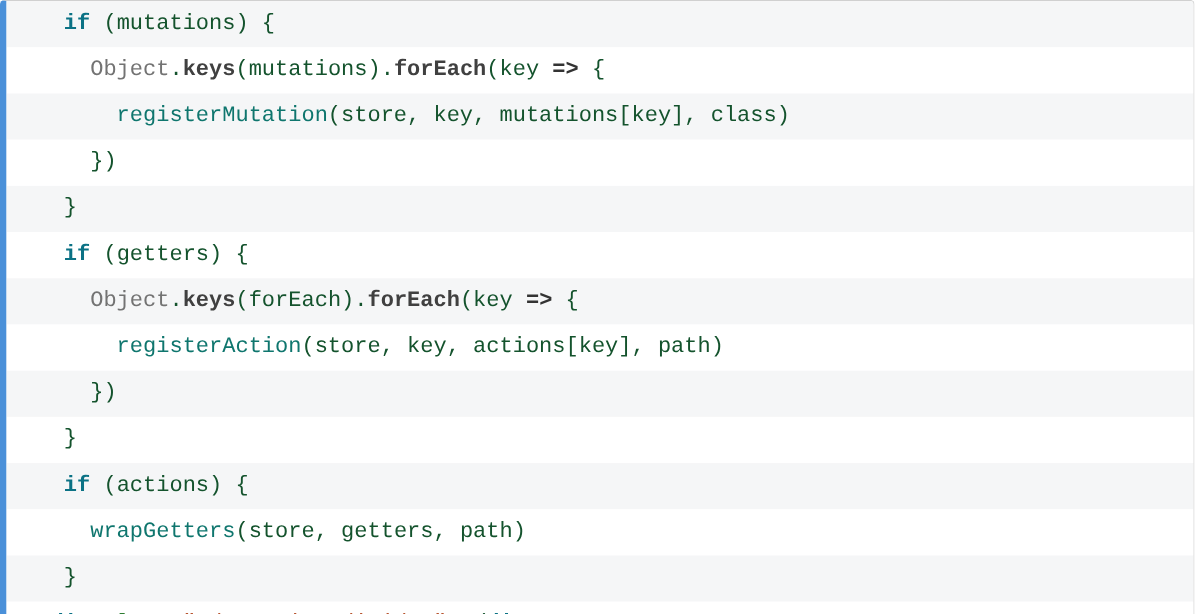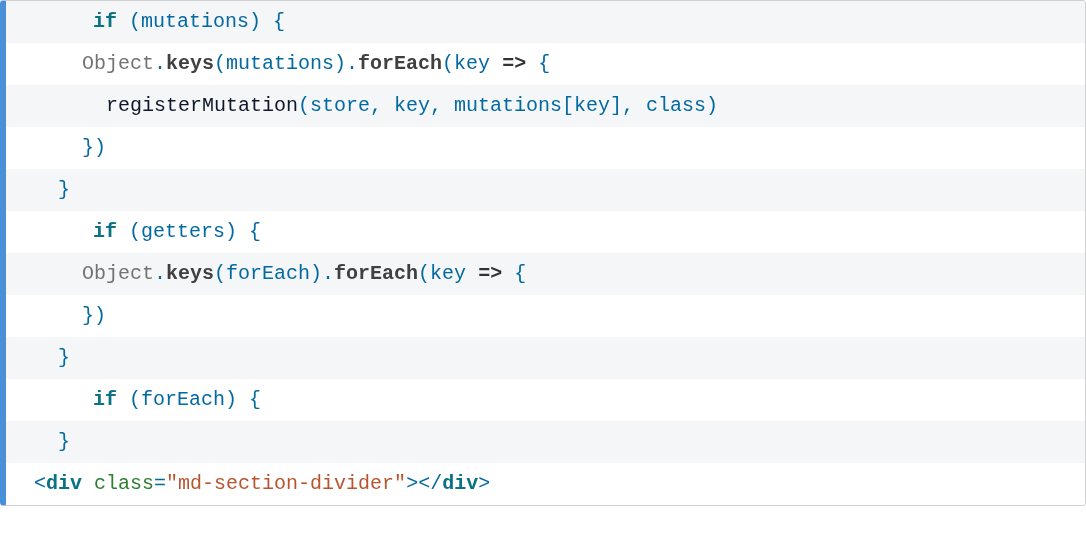--- a/index.html
+++ b/index.html
@@ -23,39 +23,41 @@
       line-height: 1.7;
       white-space: pre;
       font-family: "Lucida Console", Monaco, "Courier New", monospace;
     }
     .line:nth-child(odd) {
       background: #f5f6f7;
     }
     .line:nth-child(even) {
       background: #ffffff;
     }
-    .tok-keyword { color: #0b7285; font-weight: bold; margin-left: 35px; }
-    .tok-punct { color: #0369a1; }
+    .tok-keyword { color: #0b7285; font-weight: bold; }
+    .tok-punct { color: #14532d; }
     .tok-ident { color: #737373; }
-    .tok-func { color: #0f172a; }
+    .tok-func { color: #0f766e; }
     .tok-method { color: #404040; font-weight: bold; }
     .tok-arrow { color: #333; font-weight: bold; }
     .tok-tag { color: #0b7285; font-weight: bold; }
     .tok-attr { color: #2e7d32; }
     .tok-string { color: #b8542e; }
   </style>
 </head>
 <body>
 
 <div class="code-block" id="code-container">
     <div class="line">  <span class="tok-keyword">if</span><span class="tok-punct"> (mutations) {</span></div>
     <div class="line">    <span class="tok-ident">Object</span><span class="tok-punct">.</span><span class="tok-method">keys</span><span class="tok-punct">(mutations).</span><span class="tok-method">forEach</span><span class="tok-punct">(key </span><span class="tok-arrow">=&gt;</span><span class="tok-punct"> {</span></div>
     <div class="line">      <span class="tok-func">registerMutation</span><span class="tok-punct">(store, key, mutations[key], class)</span></div>
     <div class="line">    <span class="tok-punct">})</span></div>
     <div class="line">  <span class="tok-punct">}</span></div>
     <div class="line">  <span class="tok-keyword">if</span><span class="tok-punct"> (getters) {</span></div>
     <div class="line">    <span class="tok-ident">Object</span><span class="tok-punct">.</span><span class="tok-method">keys</span><span class="tok-punct">(forEach).</span><span class="tok-method">forEach</span><span class="tok-punct">(key </span><span class="tok-arrow">=&gt;</span><span class="tok-punct"> {</span></div>
+    <div class="line">      <span class="tok-func">registerAction</span><span class="tok-punct">(store, key, actions[key], path)</span></div>
     <div class="line">    <span class="tok-punct">})</span></div>
     <div class="line">  <span class="tok-punct">}</span></div>
-    <div class="line">  <span class="tok-keyword">if</span><span class="tok-punct"> (forEach) {</span></div>
+    <div class="line">  <span class="tok-keyword">if</span><span class="tok-punct"> (actions) {</span></div>
+    <div class="line">    <span class="tok-func">wrapGetters</span><span class="tok-punct">(store, getters, path)</span></div>
     <div class="line">  <span class="tok-punct">}</span></div>
     <div class="line"><span class="tok-punct">&lt;</span><span class="tok-tag">div</span><span class="tok-punct"> </span><span class="tok-attr">class</span><span class="tok-punct">=</span><span class="tok-string">"md-section-divider"</span><span class="tok-punct">&gt;&lt;/</span><span class="tok-tag">div</span><span class="tok-punct">&gt;</span></div>
   </div>
 
 </body></html>

